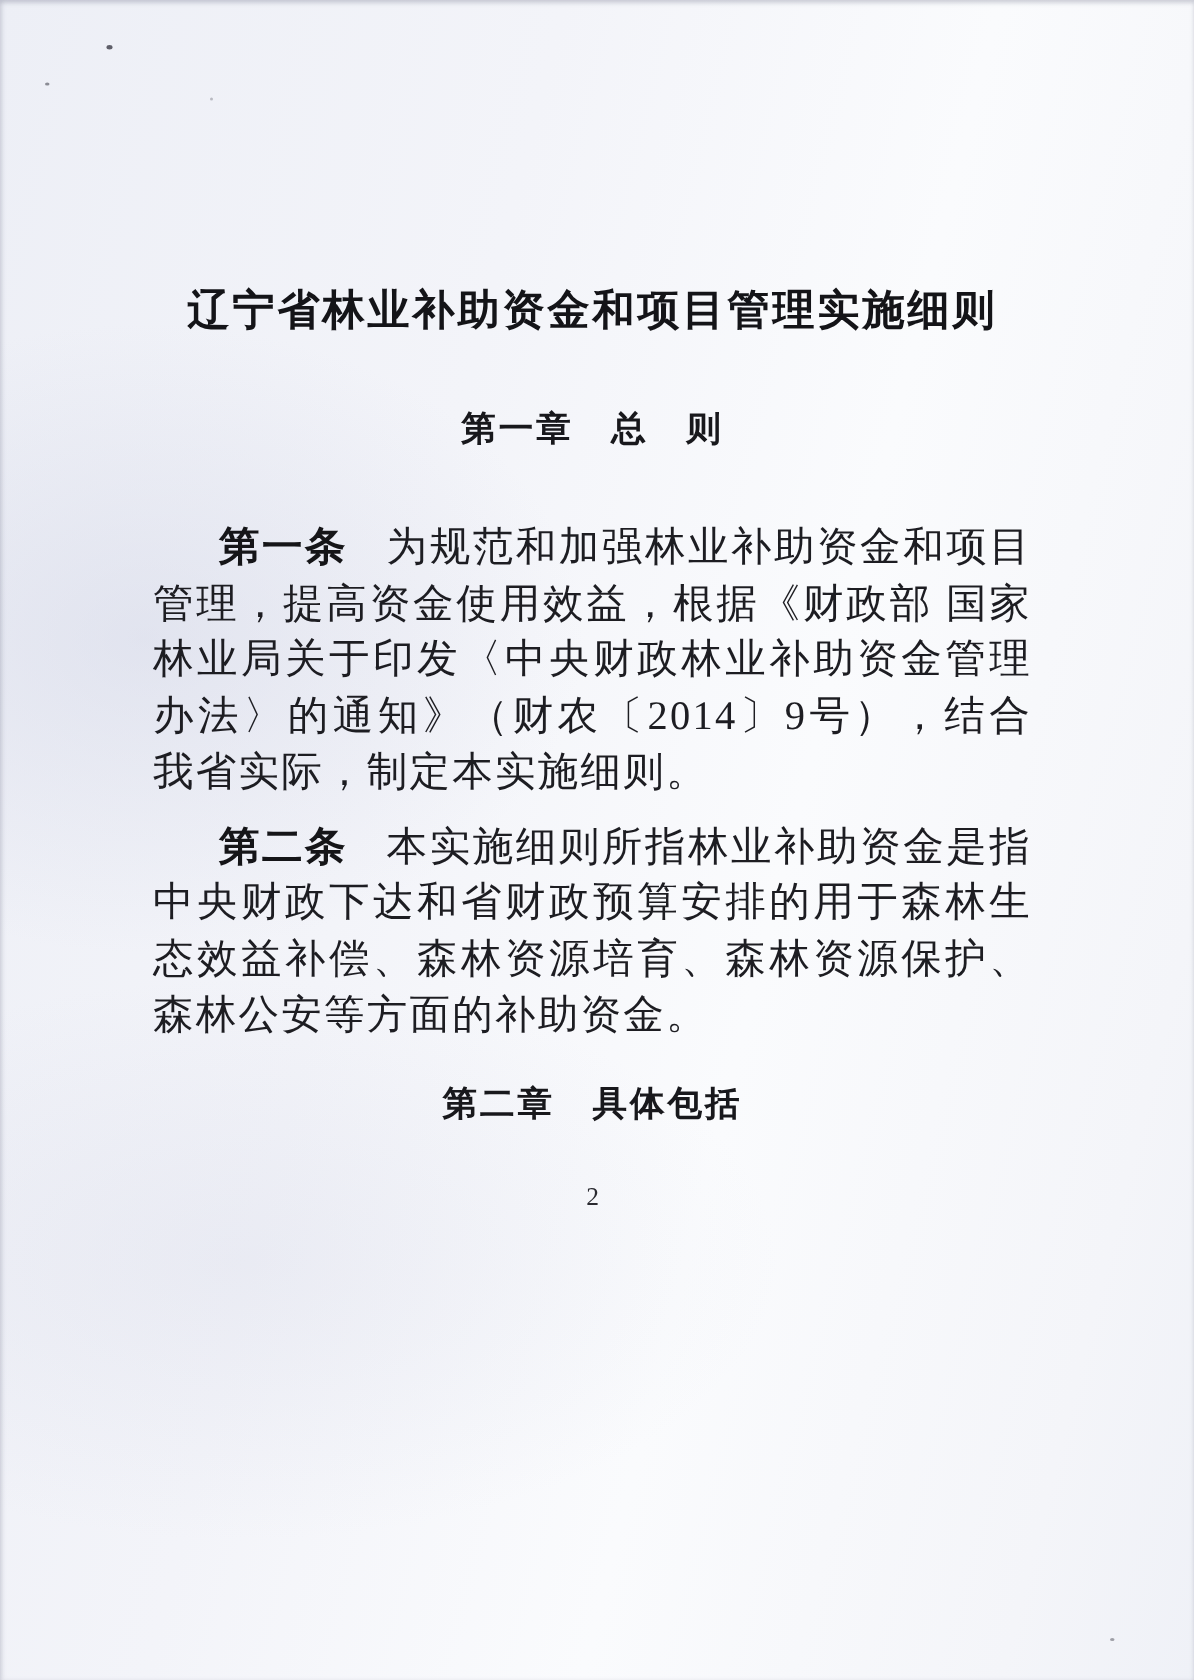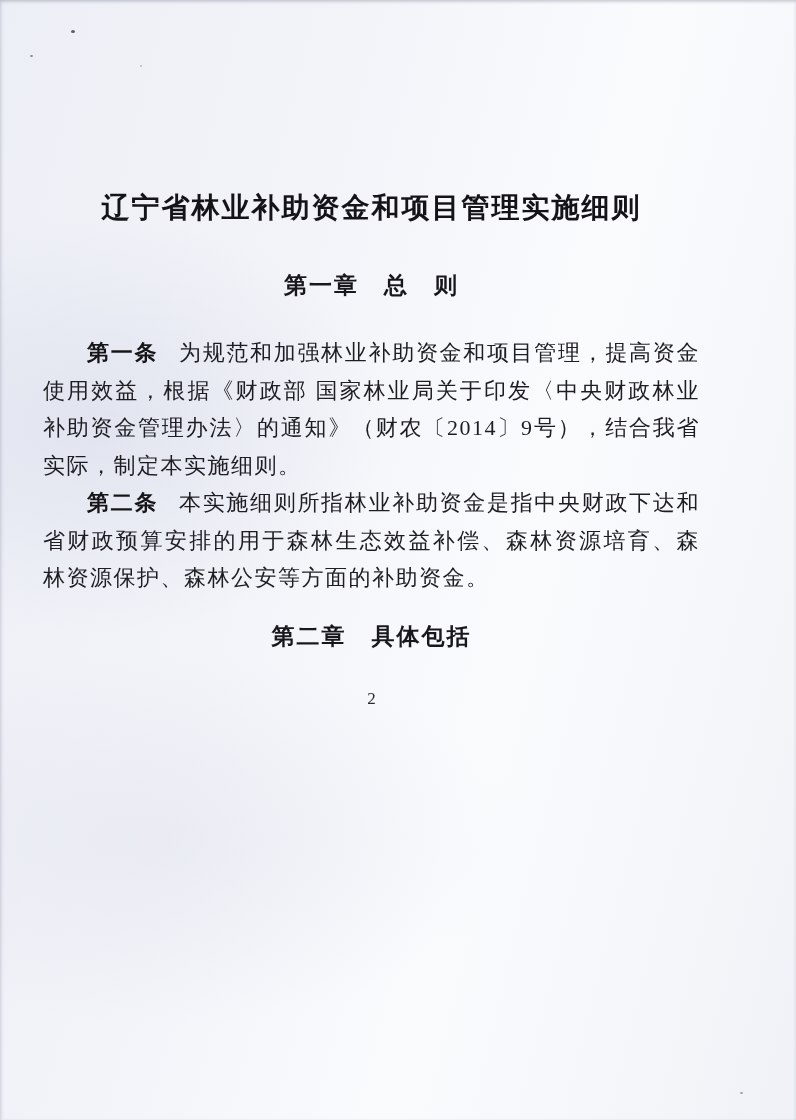--- a/index.html
+++ b/index.html
@@ -21,21 +21,21 @@
     box-shadow: inset 0 2px 3px rgba(90,95,120,0.25), inset 2px 0 3px rgba(120,125,150,0.12);
     font-family: "Liberation Serif", "DejaVu Serif", serif;
   }
   .speck {
     position: absolute;
     background: #3a3a45;
     border-radius: 50%;
   }
   .content {
     position: relative;
-    padding: 186px 96px 0 43px;
+    padding: 186px 96px 0 90px;
     box-sizing: border-box;
     width: 100%;
     height: 100%;
   }
   .doc-title {
     text-align: center;
     font-size: 28px;
     line-height: 44px;
     font-weight: 700;
     letter-spacing: 2px;
@@ -46,25 +46,25 @@
     font-size: 23px;
     line-height: 30px;
     font-weight: 700;
     letter-spacing: 2px;
     margin: 24px 0 38px 0;
     font-family: "Liberation Sans", "DejaVu Sans", sans-serif;
     color: #18181c;
   }
   .sections > .chapter-heading:first-child {
     margin-top: 40px;
-    margin-bottom: 34px;
+    margin-bottom: 46px;
   }
   p.article {
-    margin: 0;
-    font-size: 22px;
+    margin: 12px;
+    font-size: 27px;
     line-height: 37.5px;
     letter-spacing: 1.5px;
     text-align: justify;
     text-indent: 44px;
     color: #1d1d22;
   }
   .article-label {
     font-weight: 700;
     font-family: "Liberation Sans", "DejaVu Sans", sans-serif;
     margin-right: 0.95em;

